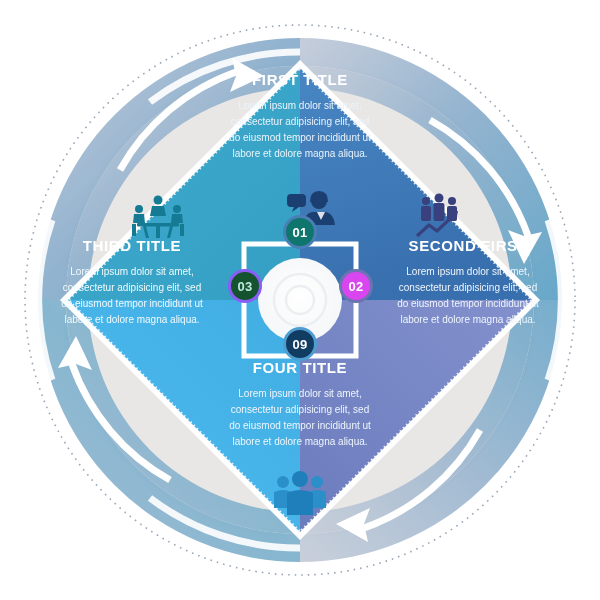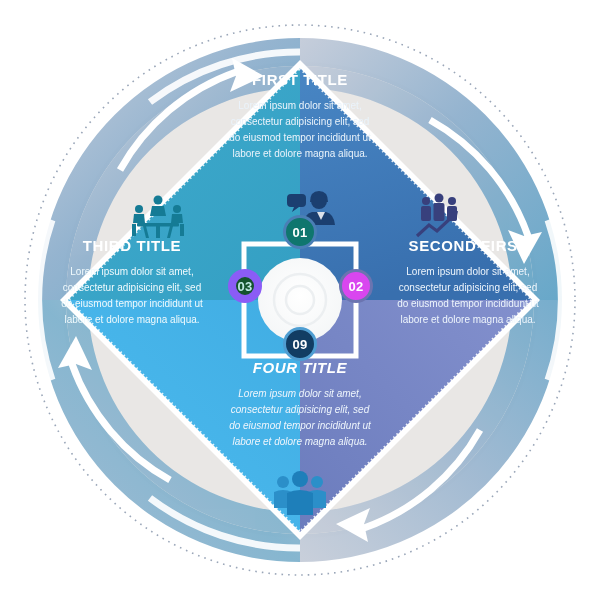--- a/index.html
+++ b/index.html
@@ -50,21 +50,21 @@
     font-size: 10px;
     line-height: 1.62;
     color: #eaf3fb;
     margin: 9px;
     padding: 0 8px;
   }
   
   #panel-1 { left: 210px; top: 72px; }
   #panel-2 { left: 378px; top: 238px; }
   #panel-3 { left: 42px;  top: 238px; }
-  #panel-4 { left: 210px; top: 360px; font-style: italic; }
+  #panel-4 { left: 210px; top: 360px; }
 
   #panel-2 .body, #panel-4 .body { color: #eef5fc; }
   #panel-3 .body { color: #f0fafd; }
 
   .badge {
     position: absolute;
     width: 34px;
     height: 34px;
     border-radius: 50%;
     display: flex;
@@ -83,21 +83,21 @@
   }
   #badge-02 {
     left: 339px; top: 269px;
     background: #d946ef;
     border: 3px solid #6b74b0;
     color: #ffffff;
   }
   #badge-03 {
     left: 228px; top: 269px;
     background: #14532d;
-    border: 8px solid #8b5cf6;
+    border: 3px solid #8b5cf6;
     color: #bfe9e2;
   }
   #badge-04 {
     left: 283px; top: 327px;
     background: #123d63;
     border: 3px solid #4f9ed2;
     color: #ffffff;
   }
   .icon-slot {
     position: absolute;

